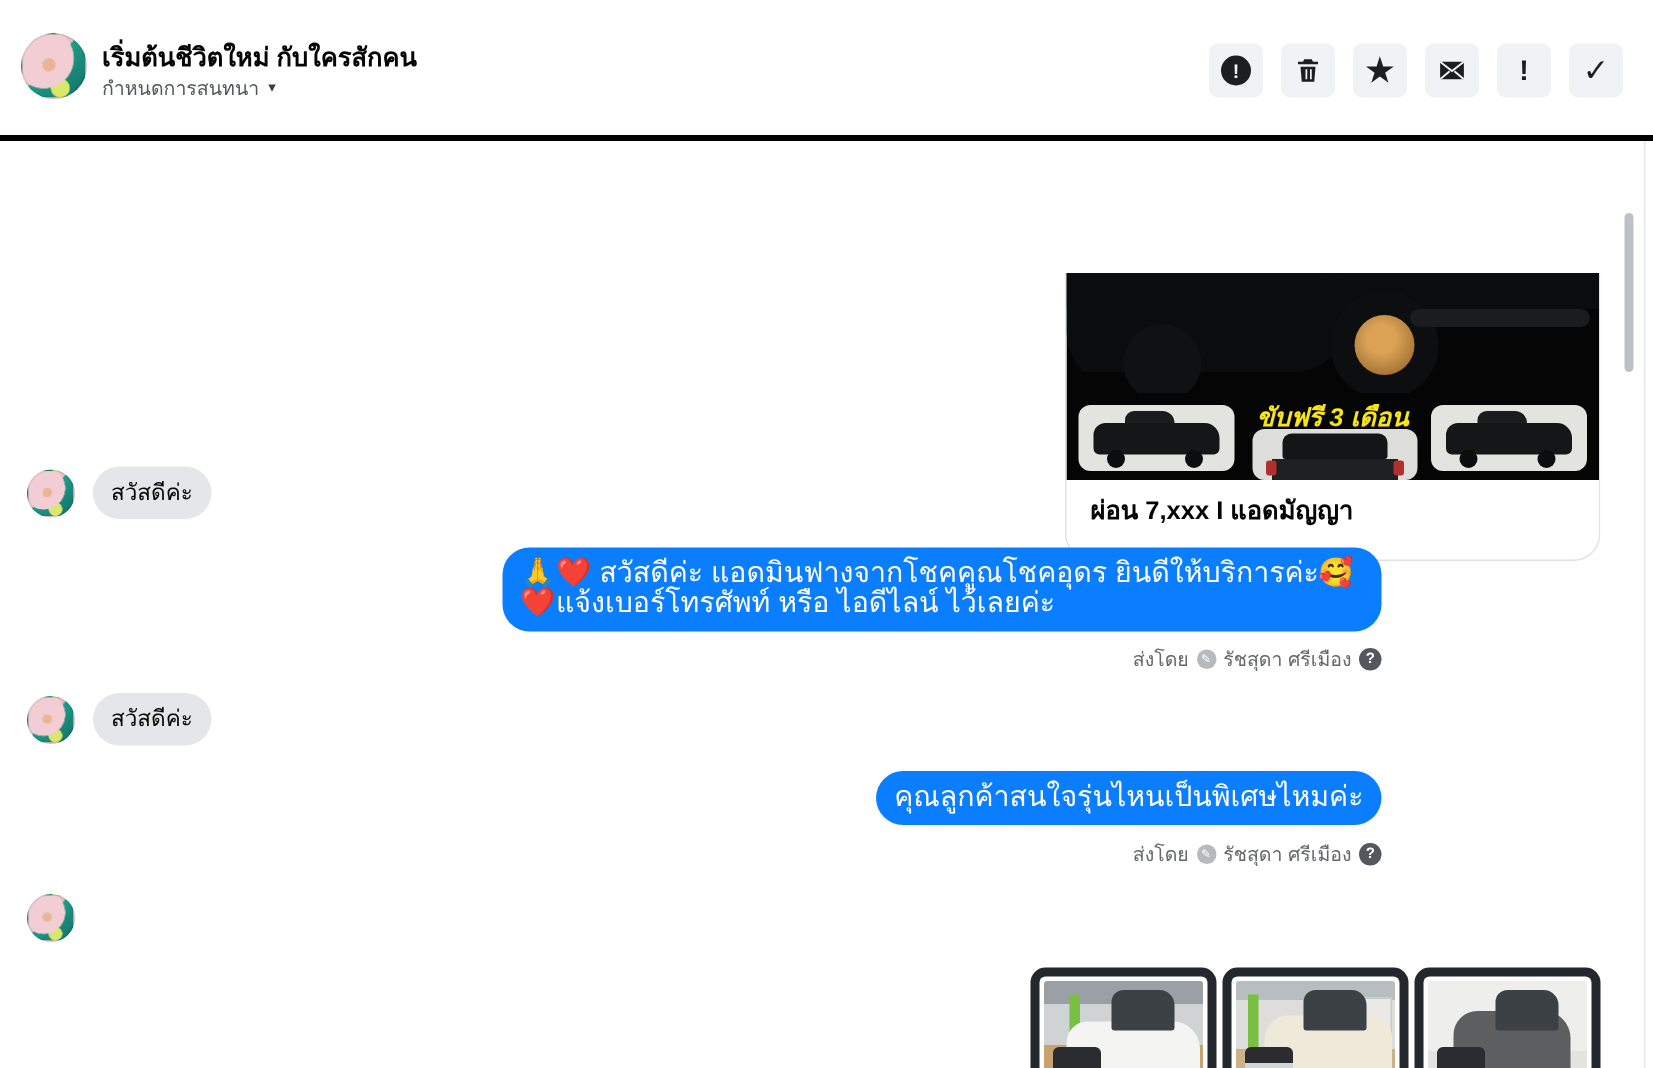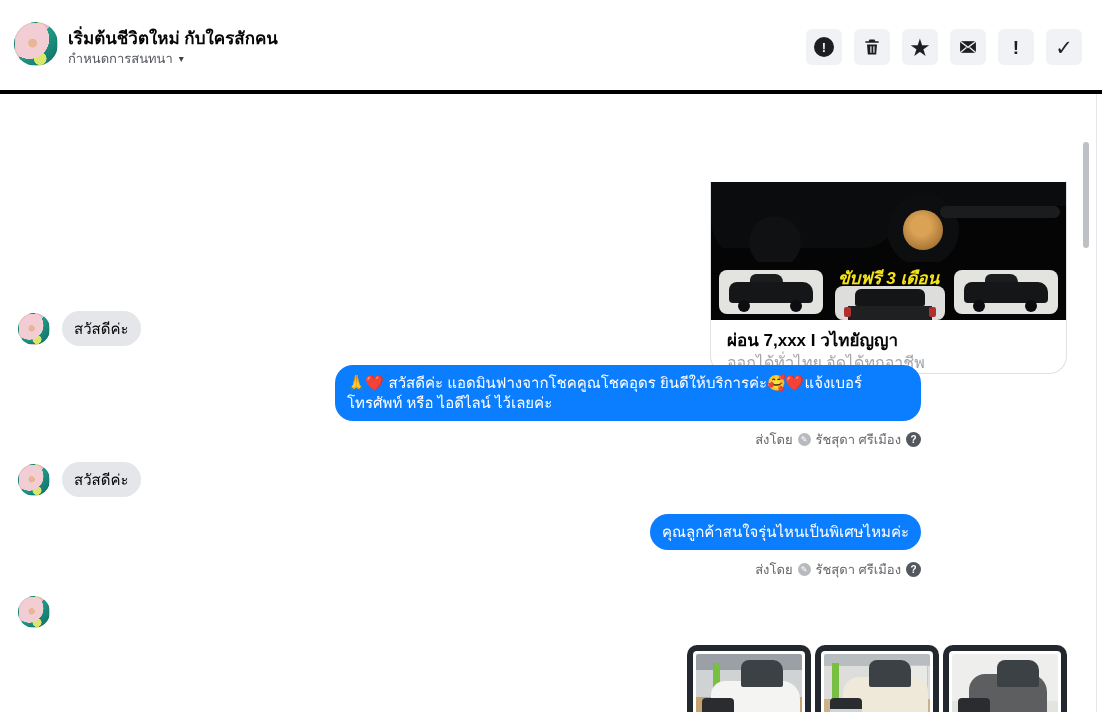--- a/index.html
+++ b/index.html
@@ -78,21 +78,21 @@
   
   .msg-avatar{position:absolute;left:18px;width:32px;height:32px;border-radius:50%;
       background:
         radial-gradient(circle at 42% 48%, #e9b695 0 13%, rgba(0,0,0,0) 14%),
         radial-gradient(circle at 34% 38%, #f2cdd3 0 52%, rgba(0,0,0,0) 53%),
         radial-gradient(circle at 60% 85%, #d9e86b 0 14%, rgba(0,0,0,0) 15%),
         linear-gradient(135deg,#f0ccd4 0%,#e7bcc5 45%,#1f9d8a 46%,#116e63 100%);
       border:1px solid rgba(0,0,0,.08);box-sizing:border-box;}
   .bubble-in{position:absolute;left:62px;background:#e4e6e9;color:#050505;font-size:15px;
              line-height:21px;padding:7px 12px;border-radius:18px;max-width:560px;cursor:default;}
-  .bubble-out{position:absolute;background:#0b7dff;color:#fff;font-size:15px;line-height:20px;
+  .bubble-out{position:absolute;background:#0b7dff;color:#fff;font-size:19px;line-height:20px;
               padding:8px 12px;border-radius:18px;box-sizing:border-box;cursor:default;}
   .bubble-out.big{left:335px;right:35px;}
   .bubble-out.small{right:35px;white-space:nowrap;}
   .sent-by{position:absolute;right:35px;display:flex;align-items:center;gap:5px;
            font-size:13px;color:#65676b;}
   .tiny-avatar{width:13px;height:13px;border-radius:50%;background:#b6b9be;display:inline-flex;
                align-items:center;justify-content:center;color:#fff;font-size:8px;}
   .help-icon{width:15px;height:15px;border-radius:50%;background:#54585e;color:#fff;display:inline-flex;
              align-items:center;justify-content:center;font-size:10px;font-weight:bold;cursor:pointer;}
 
@@ -187,22 +187,21 @@
           <div class="taillight tl2"></div>
         </div>
         <div class="mini right">
           <div class="side-cab"></div>
           <div class="side-truck"></div>
           <div class="mini-wheel mw1"></div>
           <div class="mini-wheel mw2"></div>
         </div>
       </div>
       <div class="card-body">
-        <div class="card-title">ผ่อน 7,xxx I วไทยัญญา</div>
-        <div class="card-subtitle">ออกได้ทั่วไทย จัดได้ทุกอาชีพ</div>
+        <div class="card-title">ผ่อน 7,xxx I แอดมัญญา</div>
       </div>
     </article>
 
     <div class="msg-avatar" style="top:222px;"></div>
     <div class="bubble-in" style="top:220px;">สวัสดีค่ะ</div>
 
     <div class="bubble-out big" style="top:274px;">🙏❤️ สวัสดีค่ะ แอดมินฟางจากโชคคูณโชคอุดร ยินดีให้บริการค่ะ🥰❤️แจ้งเบอร์โทรศัพท์ หรือ ไอดีไลน์  ไว้เลยค่ะ</div>
 
     <div class="sent-by" style="top:338px;">
       <span>ส่งโดย</span>

